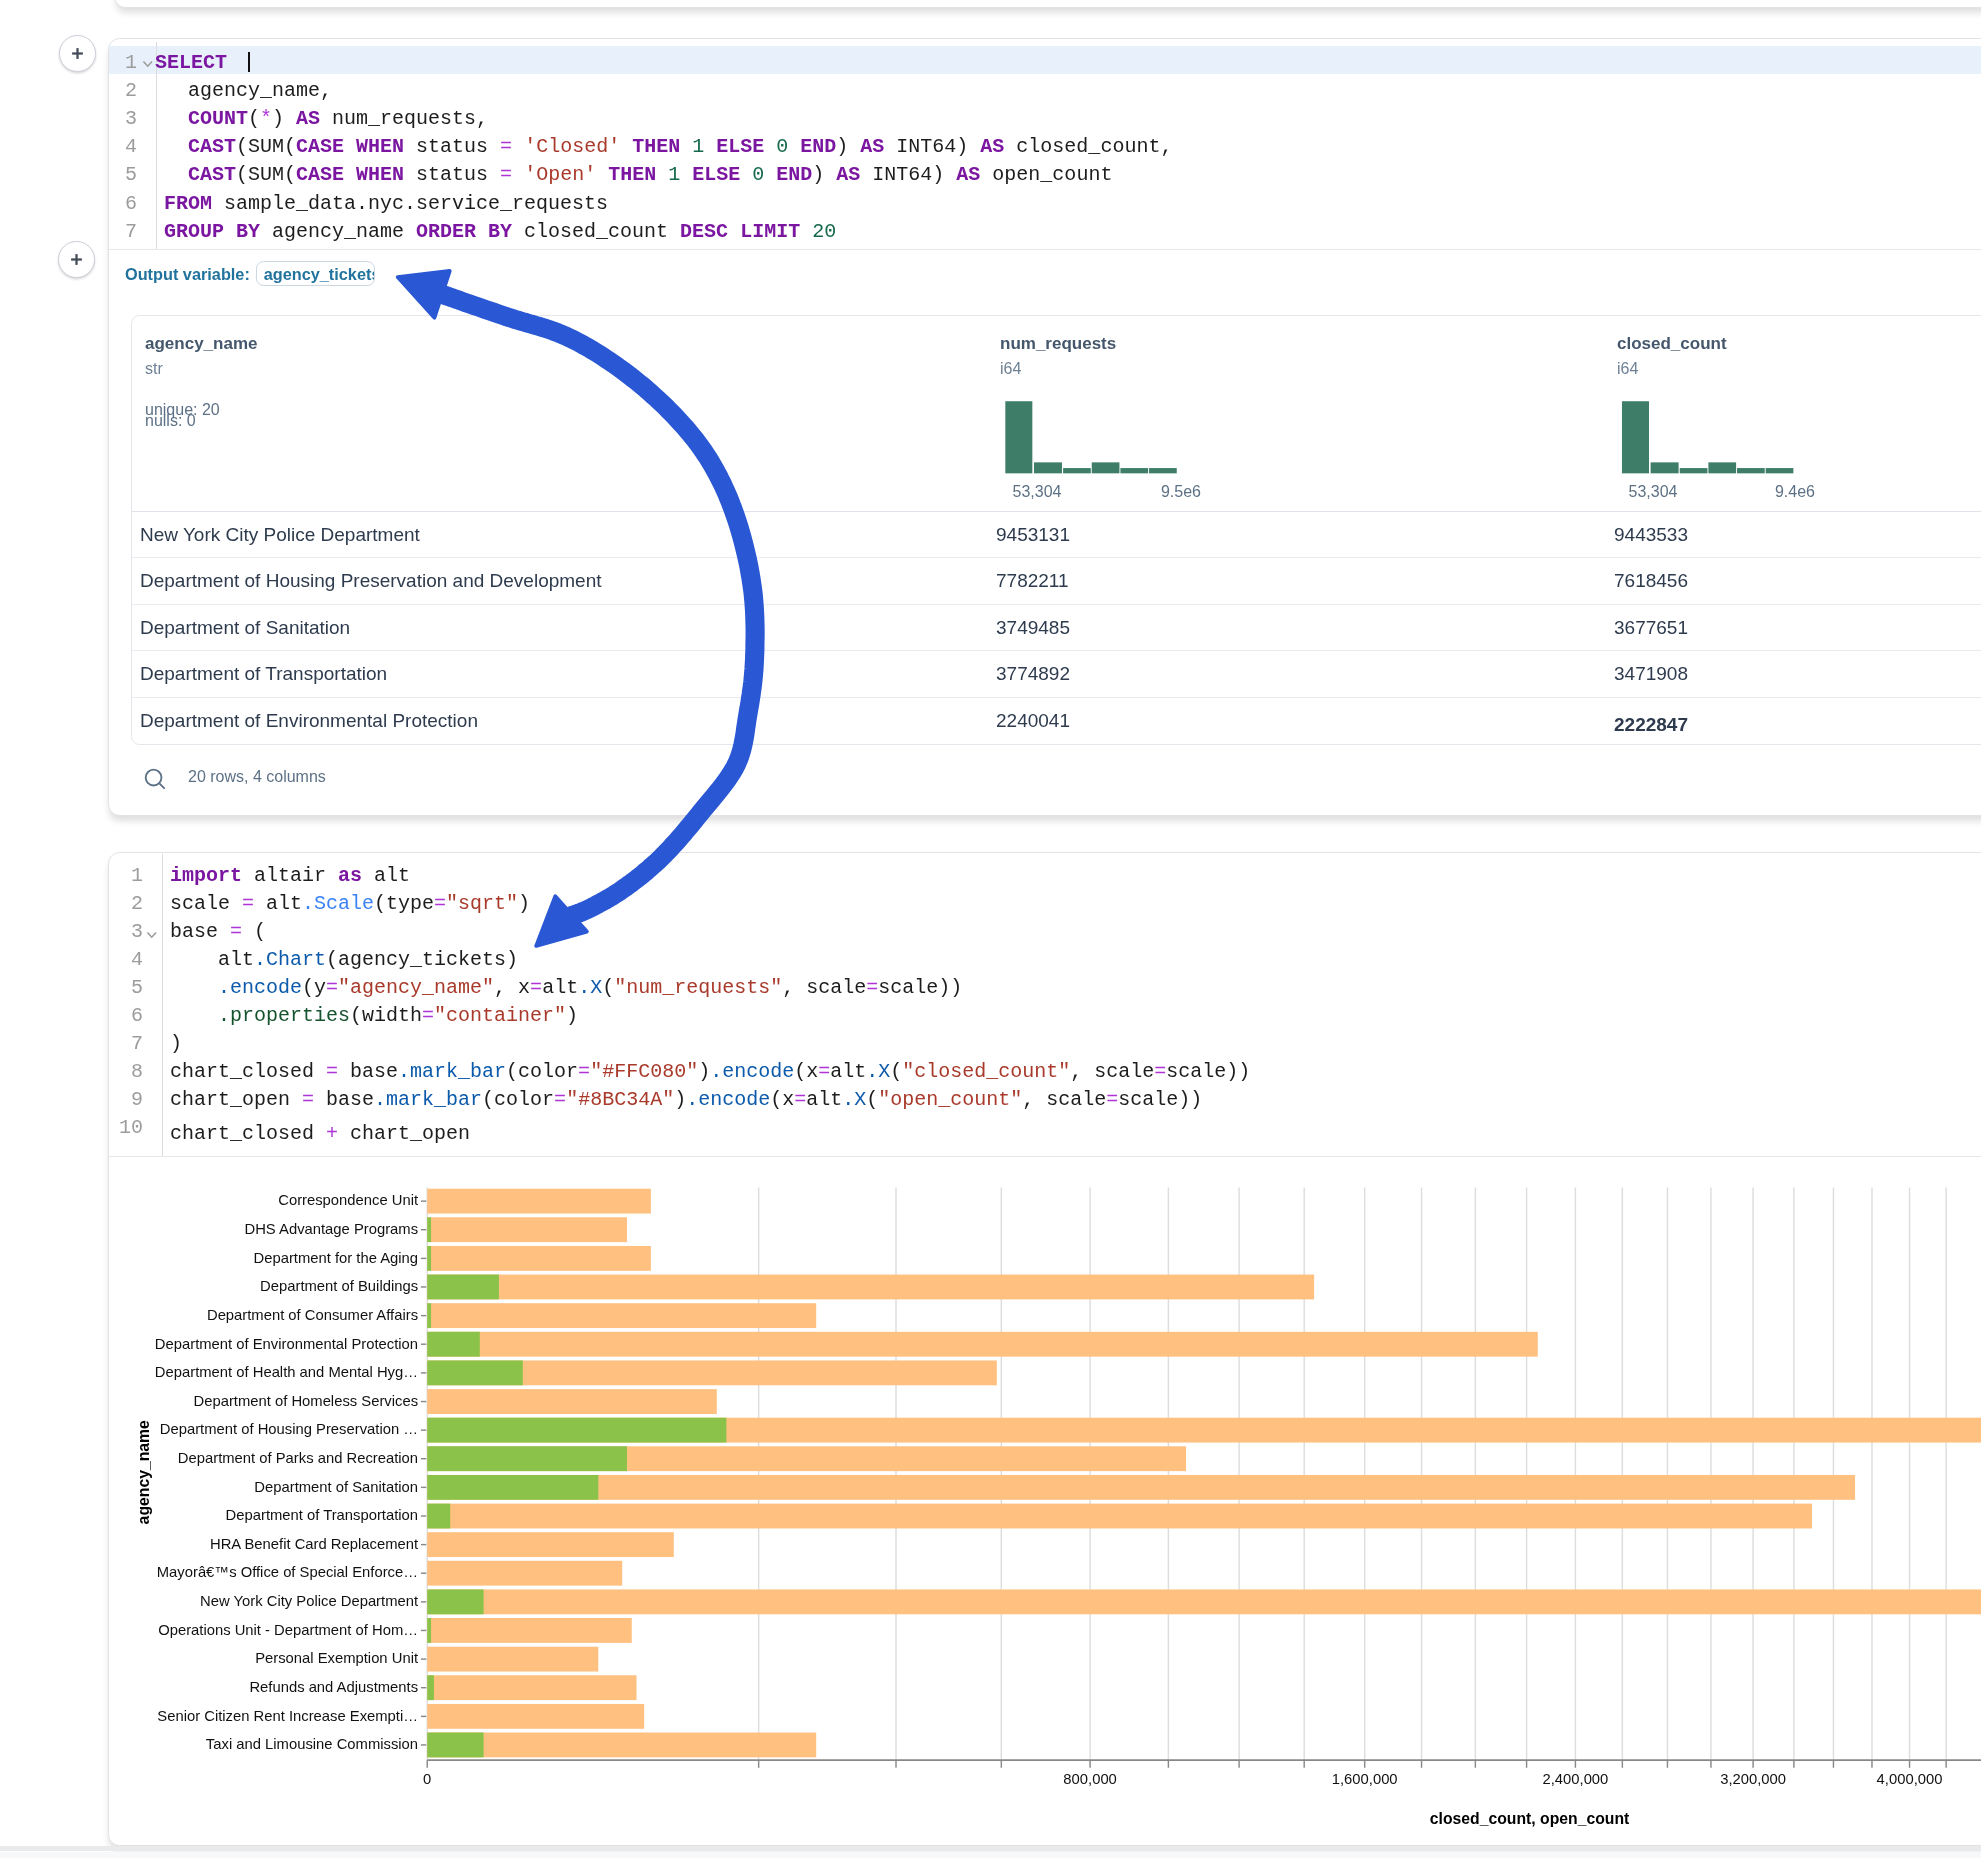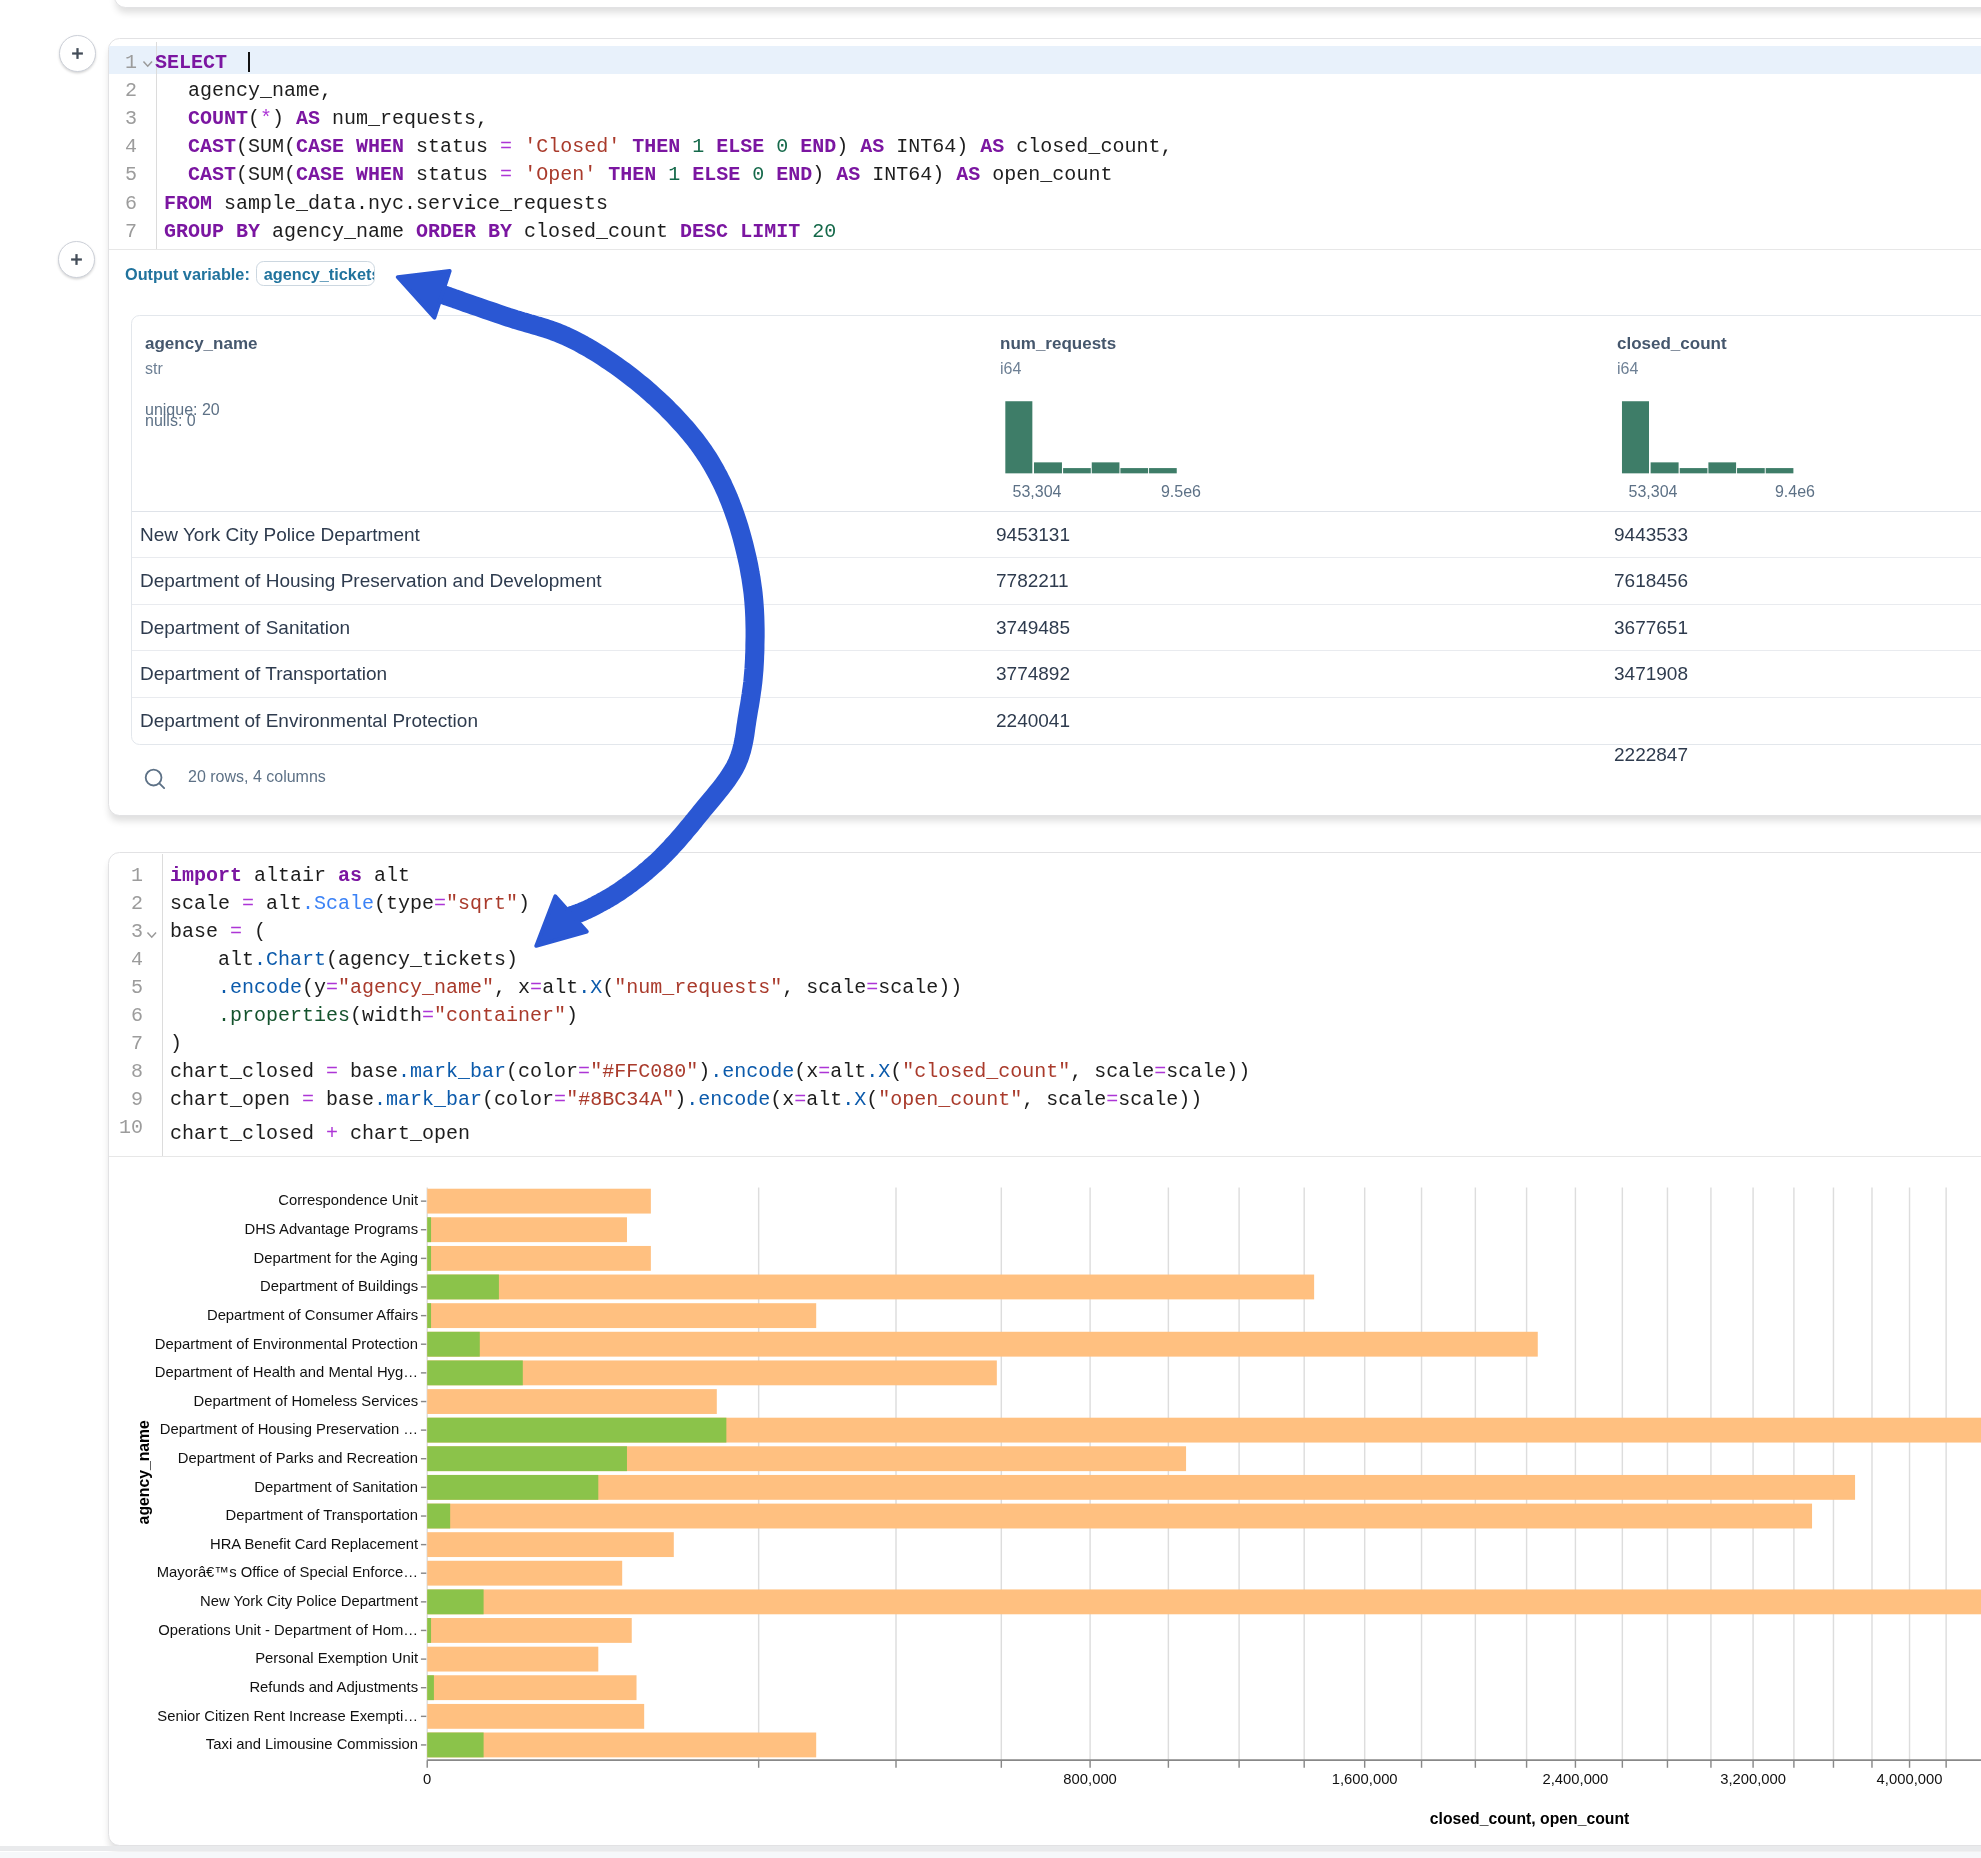--- a/index.html
+++ b/index.html
@@ -88,21 +88,21 @@
 <div class="abs tr" style="left:140px;top:605px;">Department of Sanitation</div>
 <div class="abs tr" style="left:996px;top:605px;">3749485</div>
 <div class="abs tr" style="left:1614px;top:605px;">3677651</div>
 <div class="abs" style="left:132px;top:604px;width:1872px;height:1px;background:#e9ebef;"></div>
 <div class="abs tr" style="left:140px;top:651px;">Department of Transportation</div>
 <div class="abs tr" style="left:996px;top:651px;">3774892</div>
 <div class="abs tr" style="left:1614px;top:651px;">3471908</div>
 <div class="abs" style="left:132px;top:650px;width:1872px;height:1px;background:#e9ebef;"></div>
 <div class="abs tr" style="left:140px;top:698px;">Department of Environmental Protection</div>
 <div class="abs tr" style="left:996px;top:698px;">2240041</div>
-<div class="abs tr" style="left:1614px;top:732px;">2222847</div>
+<div class="abs tr" style="left:1614px;top:702px;font-weight:bold;">2222847</div>
 <div class="abs" style="left:132px;top:697px;width:1872px;height:1px;background:#e9ebef;"></div>
 <svg class="abs" style="left:143px;top:767px;" width="25" height="25" viewBox="0 0 26 26">
 <circle cx="11" cy="11" r="8.2" fill="none" stroke="#5d7186" stroke-width="1.9"></circle>
 <line x1="17" y1="17" x2="22" y2="22" stroke="#5d7186" stroke-width="1.9" stroke-linecap="round"></line>
   </svg>
 <div class="abs tf" style="left:188px;top:768px;">20 rows, 4 columns</div>
 <div class="card" style="left:108px;top:852px;width:1902px;height:992px;"></div>
 <div class="abs" style="left:162px;top:854px;width:1px;height:303px;background:#dcdcdc;"></div>
 <div class="gut" style="left:86px;top:862px;width:57px;">1</div>
 <div class="gut" style="left:86px;top:890px;width:57px;">2</div>

